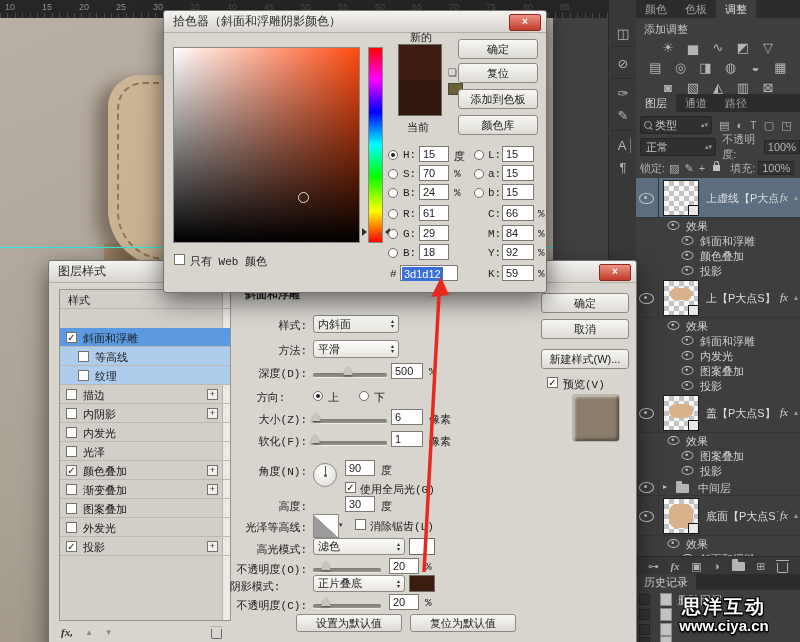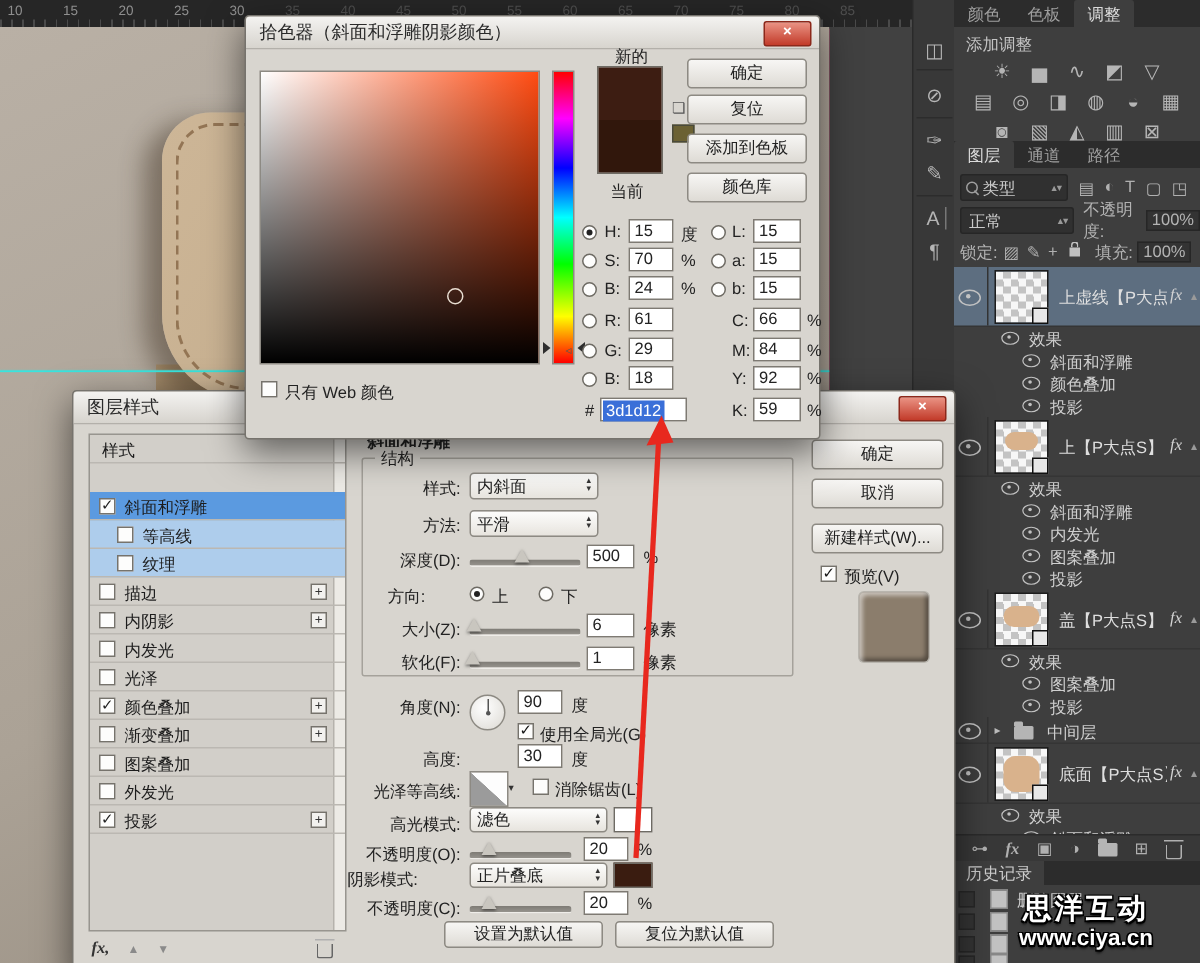--- a/index.html
+++ b/index.html
@@ -83,21 +83,21 @@
     box-shadow:0 8px 24px rgba(0,0,0,.55);}
   .dlg-title{position:absolute;left:0;top:0;right:0;height:22px;background:linear-gradient(#f4f3f1,#d7d4ce);
     border-bottom:1px solid #b3b0aa;border-radius:3px 3px 0 0;font-size:12px;color:#2a2a2a;
     display:flex;align-items:center;padding-left:9px;box-sizing:border-box;}
   .close-btn{position:absolute;top:3px;right:5px;width:30px;height:15px;background:linear-gradient(#ea9384,#c23b2a);
     border:1px solid #8c281b;border-radius:2px;color:#fff;font-size:10px;font-weight:bold;text-align:center;line-height:14px;}
   .btn{position:absolute;background:linear-gradient(#f7f6f4,#dedbd5);border:1px solid #8d8a83;border-radius:3px;
     font-size:11px;color:#222;text-align:center;line-height:18px;height:20px;box-sizing:border-box;}
   .field{position:absolute;background:#fff;border:1px solid #7e7a73;height:16px;box-sizing:border-box;
     font-size:11px;padding:1px 0 0 3px;}
-  .lab{position:absolute;font-size:11px;color:#222;}
+  .lab{position:absolute;font-size:11px;color:#222;font-family:Liberation Mono, monospace;}
   .radio{position:absolute;width:10px;height:10px;border:1px solid #6e6b64;border-radius:50%;background:#fdfdfc;box-sizing:border-box;}
   .radio.on::after{content:'';position:absolute;left:2px;top:2px;width:4px;height:4px;border-radius:50%;background:#222;}
   .cb{position:absolute;width:11px;height:11px;background:#fdfdfc;border:1px solid #76736c;box-sizing:border-box;
     font-size:10px;line-height:9px;text-align:center;color:#111;}
   .dd{position:absolute;background:linear-gradient(#fdfdfc,#e7e4de);border:1px solid #8d8a83;border-radius:3px;
     font-size:11px;display:flex;align-items:center;padding:0 4px;box-sizing:border-box;height:18px;}
   .dd::after{content:'▴\A▾';white-space:pre;font-size:6px;line-height:5px;margin-left:auto;color:#333;}
   .sltrack{position:absolute;height:4px;background:linear-gradient(#7e7b75,#96938d);border-radius:2px;border-bottom:1px solid #efede9;}
   .slthumb{position:absolute;top:-7px;width:0;height:0;border-left:5px solid transparent;border-right:5px solid transparent;
     border-bottom:9px solid #c9c6bf;filter:drop-shadow(0 1px 1px rgba(0,0,0,.5));}
@@ -443,23 +443,20 @@
     </div>
     <div class="abs" style="left:10px;top:362px;width:170px;height:18px;display:flex;align-items:center;gap:12px">
       <span class="dfx" style="font-size:11px;color:#333;margin-left:2px">fx,</span>
       <span style="color:#8a8a8a;font-size:8px">▲</span>
       <span style="color:#8a8a8a;font-size:8px">▼</span>
       <span class="trash" style="border-color:#666;margin-left:86px"></span>
     </div>
 
     <div class="lab" style="left:196px;top:26px;font-weight:bold">斜面和浮雕</div>
 
-    <div class="group" style="left:192px;top:44px;width:286px;height:144px">
-      <span class="gcap">结构</span>
-    </div>
     <div class="lab" style="left:186px;top:57px;width:72px;text-align:right">样式:</div>
     <div class="dd" style="left:264px;top:54px;width:86px">
         <span>内斜面</span>
       </div>
     <div class="lab" style="left:186px;top:82px;width:72px;text-align:right">方法:</div>
     <div class="dd" style="left:264px;top:79px;width:86px">
         <span>平滑</span>
       </div>
     <div class="lab" style="left:186px;top:105px;width:72px;text-align:right">深度(D):</div>
     <div class="sltrack" style="left:264px;top:112px;width:74px">

